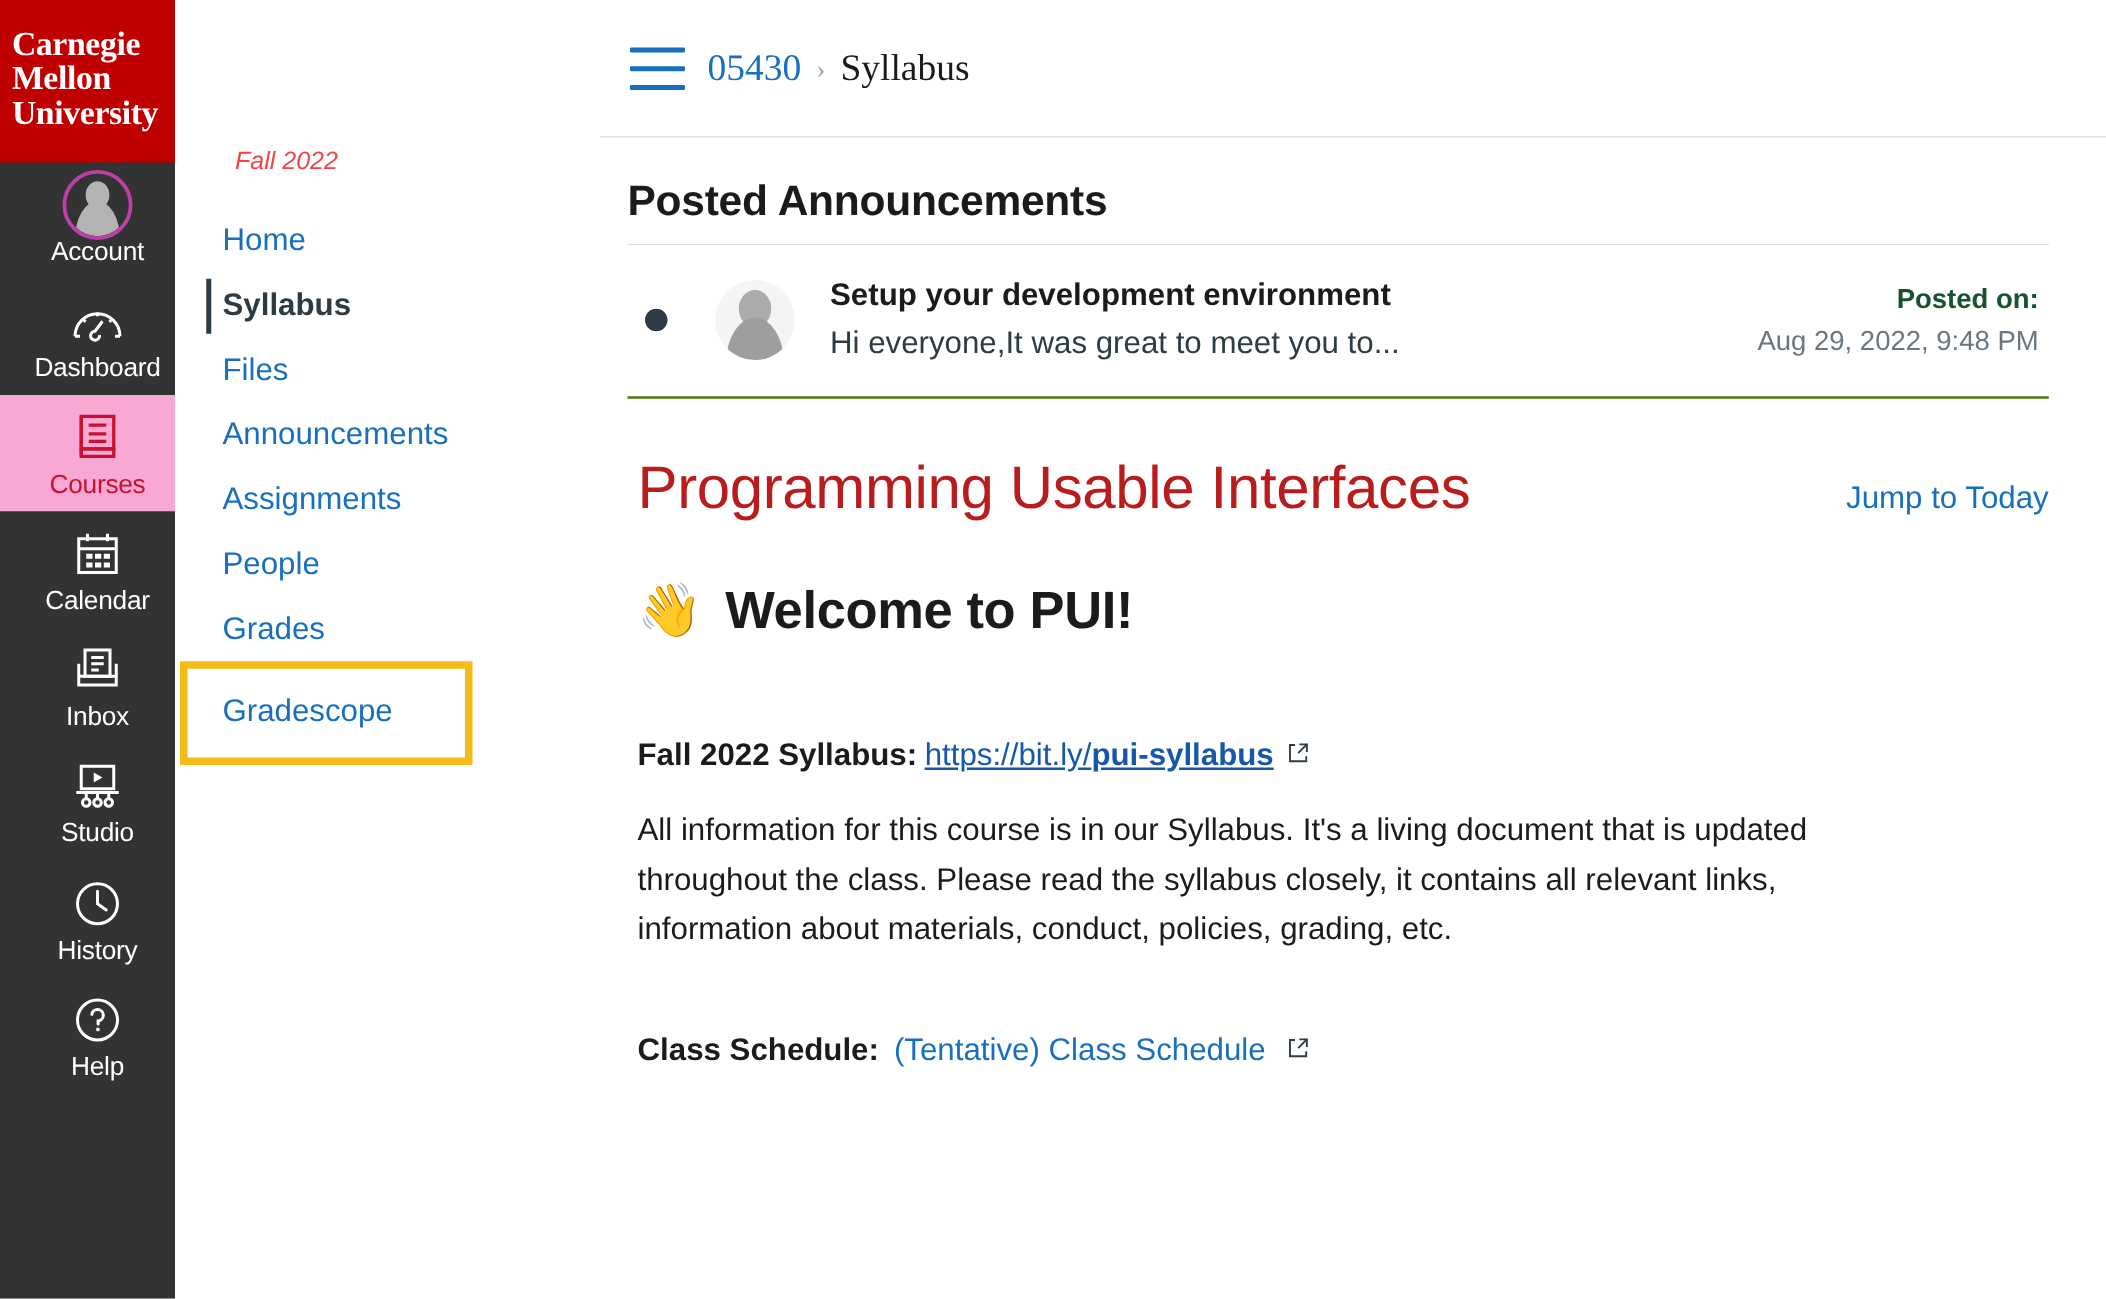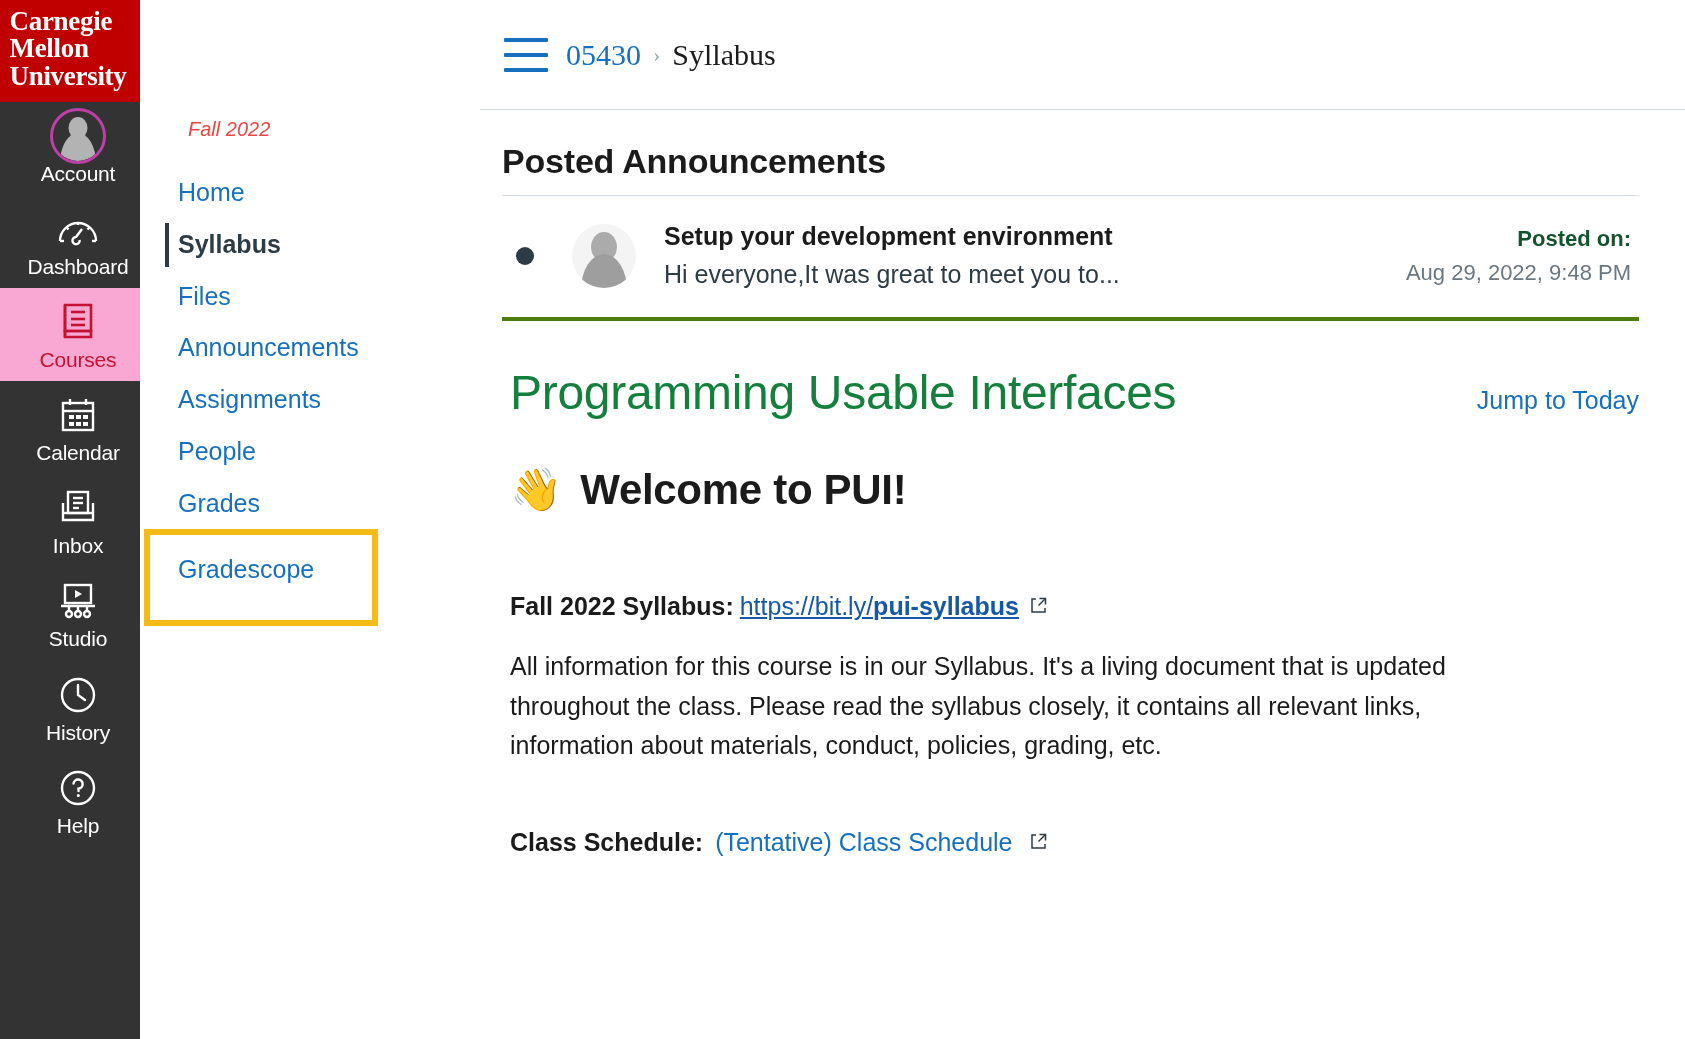--- a/index.html
+++ b/index.html
@@ -22,21 +22,21 @@
     background: #2D3B45;
     background: #333333;
     display: flex;
     flex-direction: column;
     align-items: stretch;
     color: #ffffff;
   }
   .brand {
     background: #C8102E;
     background: #C00000;
-    height: 102px;
+    height: 130px;
     display: flex;
     align-items: center;
     justify-content: center;
     padding: 4px 8px 8px 4px;
   }
   .brand-text {
     font-family: "Liberation Serif", serif;
     font-weight: bold;
     color: #ffffff;
     font-size: 27px;
@@ -144,21 +144,21 @@
     position: absolute;
     left: 25px; top: 4px; bottom: 4px;
     width: 4px;
     background: #2D3B45;
   }
   .cnav li.highlighted {
     outline: 6px solid #F5BC18;
     margin: 6px 0 0 10px;
     width: 222px;
   }
-  .cnav li.highlighted a { padding-left: 28px; padding-top: 18px; padding-bottom: 33px; }
+  .cnav li.highlighted a { padding-left: 28px; padding-top: 18px; padding-bottom: 19px; }
 
   
   .main {
     flex: 1;
     display: flex;
     flex-direction: column;
     min-width: 0;
     background: #ffffff;
   }
   .topbar {
@@ -199,21 +199,21 @@
     color: #1B1B1B;
     margin: 0 0 14px 0;
     letter-spacing: -0.2px;
   }
   .rule { height: 1px; background: #D5DDE3; width: 100%; }
 
   .ann-row {
     display: flex;
     align-items: center;
     padding: 26px 0 28px 0;
-    border-bottom: 4px solid #4d7c0f;
+    border-bottom: 2px solid #4d7c0f;
     gap: 0;
   }
   .ann-bullet {
     width: 18px; height: 18px; border-radius: 50%;
     background: #2D3B45; margin-left: 14px; margin-right: 38px;
     flex: none;
   }
   .ann-avatar {
     width: 64px; height: 64px; border-radius: 50%;
     background: #F4F4F4; position: relative; overflow: hidden;
@@ -238,21 +238,21 @@
   .ann-snippet { font-size: 25px; color: #2D3B45; }
   .ann-meta { text-align: right; flex: none; padding-right: 8px; }
   .ann-posted { font-size: 22px; font-weight: bold; color: #14532d; margin-bottom: 8px; }
   .ann-date { font-size: 22px; color: #6B7780; }
 
   .course-title-row {
     display: flex; align-items: baseline; justify-content: space-between;
     margin-top: 44px; padding-left: 8px;
   }
   .course-title {
-    font-size: 48px; color: #15803d; font-weight: normal;
+    font-size: 48px; color: #b91c1c; font-weight: normal;
     margin: 0; letter-spacing: -0.3px;
   }
   .jump-link {
     font-size: 25px; color: #1770BF; text-decoration: none; cursor: pointer;
     white-space: nowrap;
   }
 
   .welcome-row {
     display: flex; align-items: center; gap: 18px;
     margin-top: 46px; padding-left: 8px;

